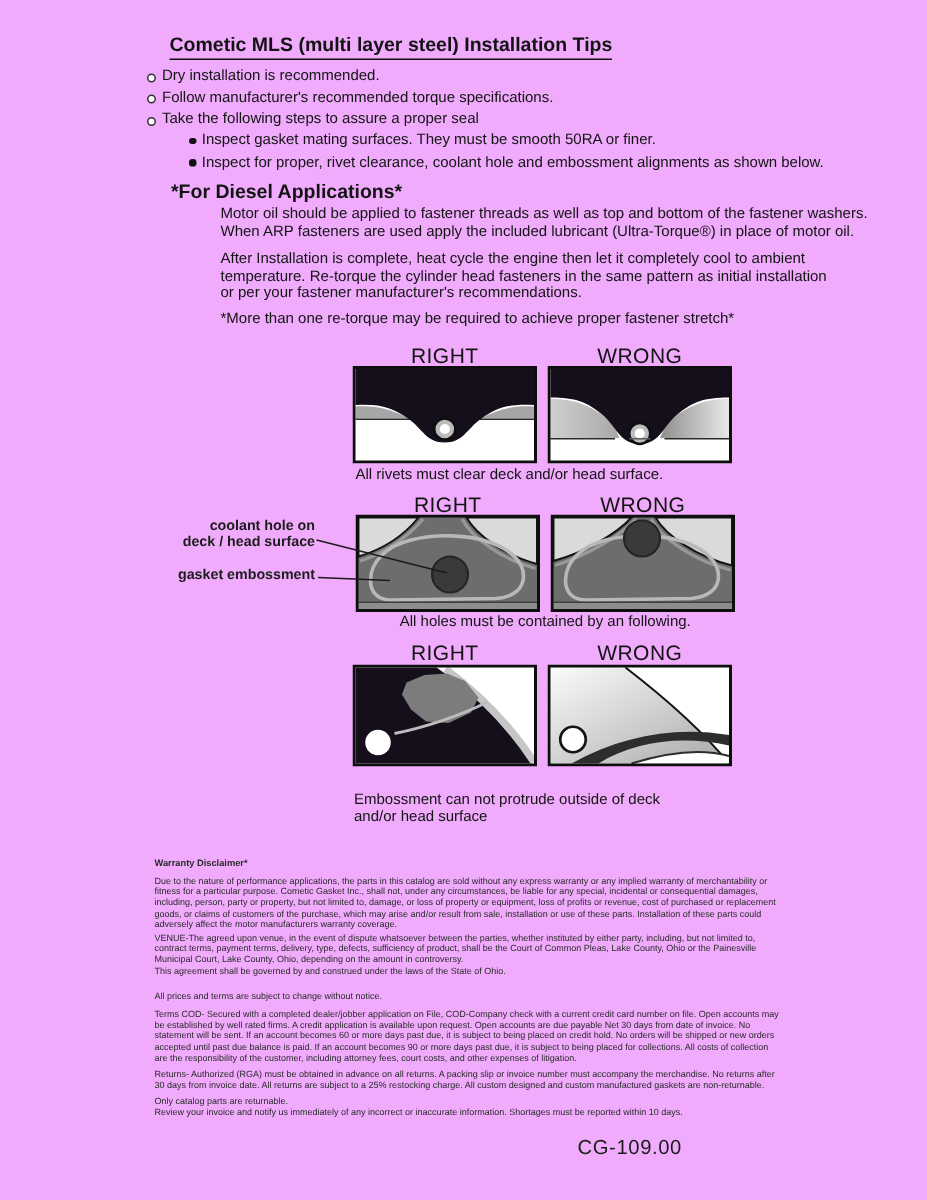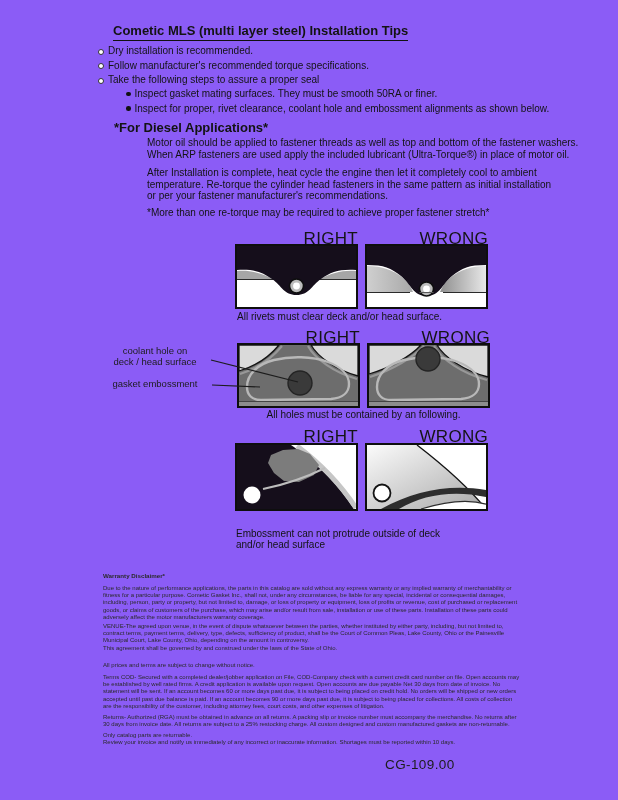--- a/index.html
+++ b/index.html
@@ -1,27 +1,27 @@
 <!DOCTYPE html>
 <html><head>
 <meta charset="utf-8">
 <style>
   html,body{margin:0;padding:0;background:#ffffff;}
-  .page{position:relative;width:618px;height:800px;background:#8b5cf6;overflow:hidden;
+  .page{position:relative;width:618px;height:800px;background:#f0abfc;overflow:hidden;
         font-family:"Liberation Sans","DejaVu Sans",sans-serif;color:#131313;}
   .abs{position:absolute;}
   .title{font-size:13px;font-weight:bold;display:inline-block;border-bottom:1.6px solid #111;padding-bottom:2px;white-space:nowrap;}
   .bullet-row{display:flex;align-items:flex-start;line-height:14.5px;font-size:10px;}
   .bullet-dot{width:4px;height:4px;border:1px solid #333;border-radius:50%;margin:4.5px 4px 0 0;flex:0 0 auto;background:#fff;}
   .sub-dot{width:4.5px;height:4.5px;background:#111;border-radius:50%;margin:4.5px 4px 0 0;flex:0 0 auto;}
   .heading{font-size:13px;font-weight:bold;}
   .para{font-size:10px;line-height:11.5px;white-space:pre-line;margin-left:33px;}
   .caption{font-size:10px;}
-  .rw-label{width:123px;text-align:right;font-size:17px;letter-spacing:.3px;color:#141414;}
-  .callout{font-size:9.5px;line-height:10.5px;text-align:center;white-space:pre-line;color:#1c1c1c;}
+  .rw-label{width:123px;text-align:center;font-size:14px;letter-spacing:.3px;color:#141414;}
+  .callout{font-size:9.5px;line-height:10.5px;text-align:right;white-space:pre-line;color:#1c1c1c;font-weight:bold;}
   .legal{font-size:6px;line-height:7.2px;white-space:pre-line;color:#2a2a2a;width:500px;}
   .legal-head{font-size:6.2px;font-weight:bold;color:#2a2a2a;}
   .pageno{font-size:13.5px;letter-spacing:.4px;color:#1c1c1c;}
   svg.panel{position:absolute;display:block;}
 </style>
 </head>
 <body>
 
 <div class="page">
 

